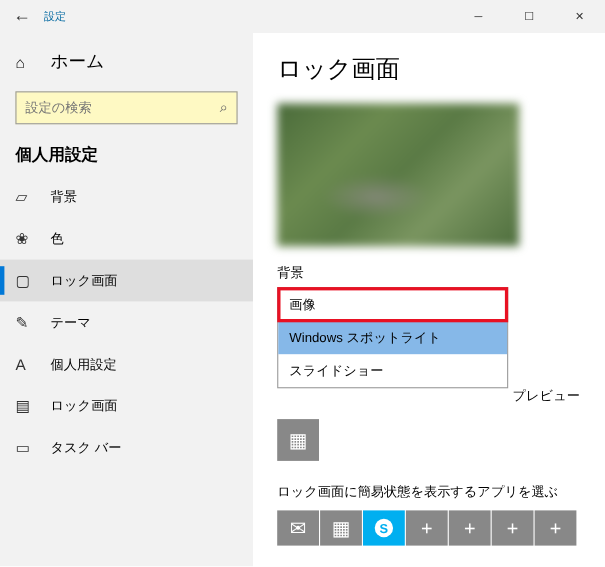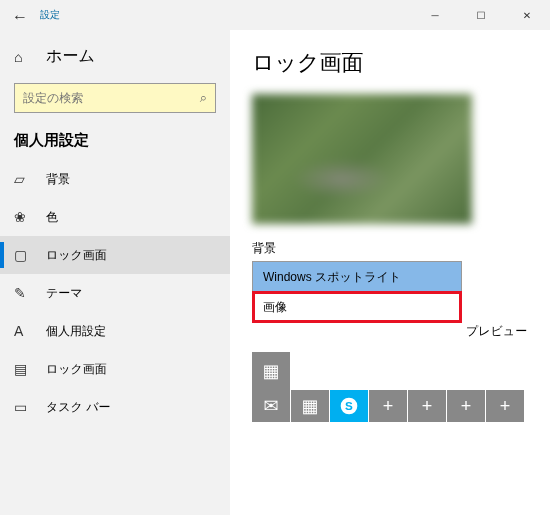--- a/index.html
+++ b/index.html
@@ -109,31 +109,33 @@
     </div>
   </div>
 
   <div class="content">
     <div class="page-title">ロック画面</div>
     <div class="preview-img"></div>
 
     <div class="label-small">背景</div>
 
     <div class="dropdown-open">
+      <div class="dropdown-item redbox">画像</div>
       <div class="dropdown-item highlighted">Windows スポットライト</div>
-      <div class="dropdown-item redbox">画像</div>
+      <div class="dropdown-item">スライドショー</div>
     </div>
     <span class="trailing-text">プレビュー</span>
 
     <div class="icon-btn-row">
       <div class="icon-tile">
         <span>▦</span>
       </div>
     </div>
 
+    <div class="detail-header">ロック画面に簡易状態を表示するアプリを選ぶ</div>
 
     <div class="app-tiles">
       <div class="app-tile">
           <span>✉</span>
         </div>
       <div class="app-tile">
           <span>▦</span>
         </div>
       <div class="app-tile skype">
         <svg viewBox="0 0 24 24" fill="#fff">

